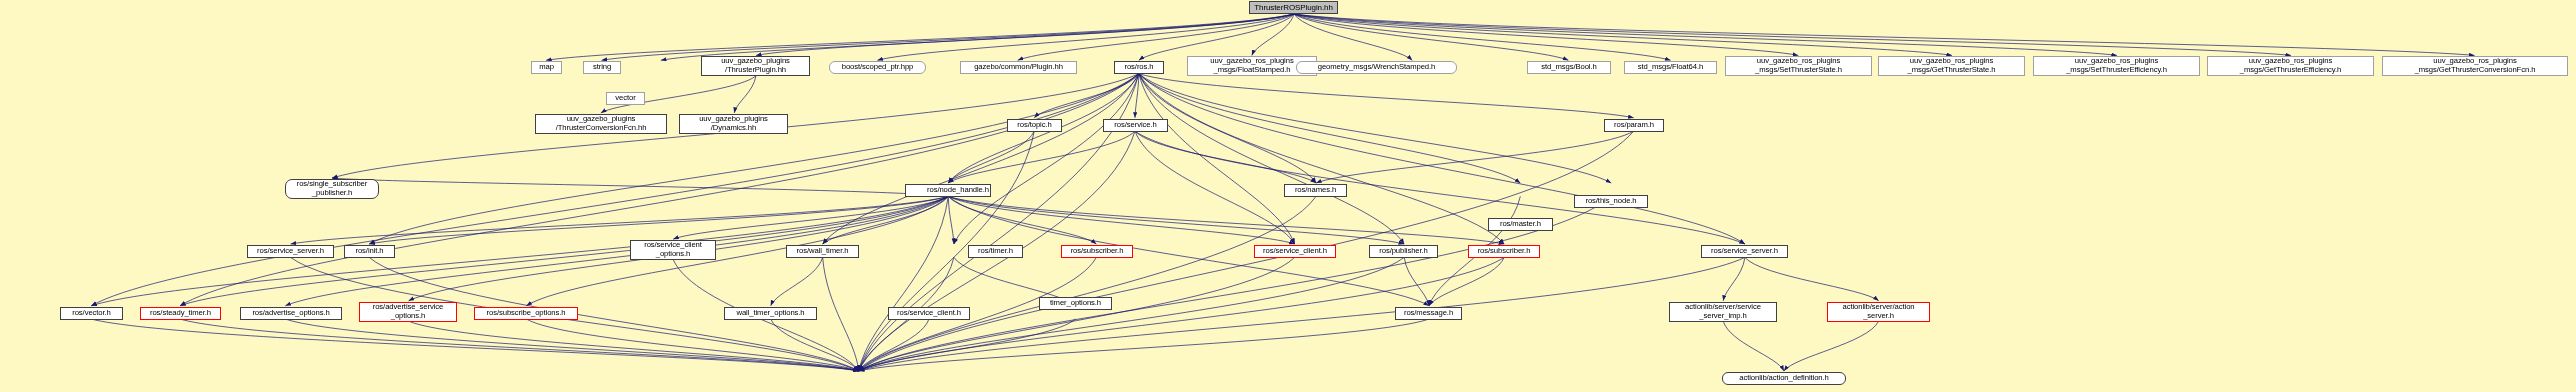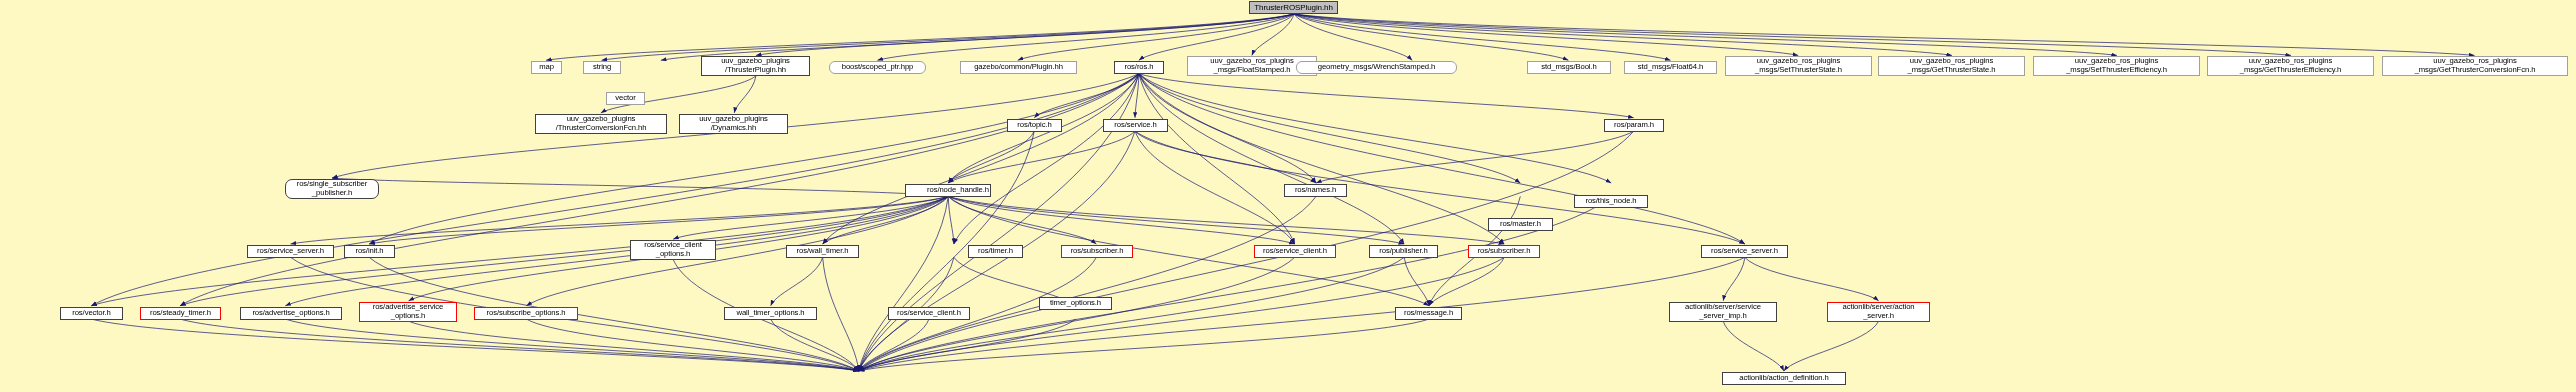--- a/index.html
+++ b/index.html
@@ -198,16 +198,16 @@
       <div class="node red" style="left: 474px; top: 307px; width: 104px; height: 12.6px;">ros/subscribe_options.h</div>
       <div class="node black" style="left: 724px; top: 307px; width: 93px; height: 12.6px;">wall_timer_options.h</div>
       <div class="node black" style="left: 888px; top: 307px; width: 82px; height: 12.6px;">ros/service_client.h</div>
       <div class="node black" style="left: 1039px; top: 297px; width: 73px; height: 12.6px;">timer_options.h</div>
       <div class="node black" style="left: 1395px; top: 307px; width: 67px; height: 12.6px;">ros/message.h</div>
       <div class="node black" style="left: 1669px; top: 302px; width: 108px; height: 19.7px;">actionlib/server/service
 _server_imp.h</div>
       <div class="node red" style="left: 1827px; top: 302px; width: 103px; height: 19.7px;">actionlib/server/action
 _server.h</div>
       <div class="node red" style="left: 824px; top: 372px; width: 69px; height: 12.6px; margin-top: 37px;">ros/forwards.h</div>
-      <div class="node black" style="left: 1722px; top: 372px; width: 124px; height: 12.6px;">actionlib/action_definition.h</div>
+      <div class="node black" style="left: 1722px; top: 372px; width: 124px; height: 12.6px; border-radius: 6px;">actionlib/action_definition.h</div>
     </div>
 </div>
 
 
 </body></html>

